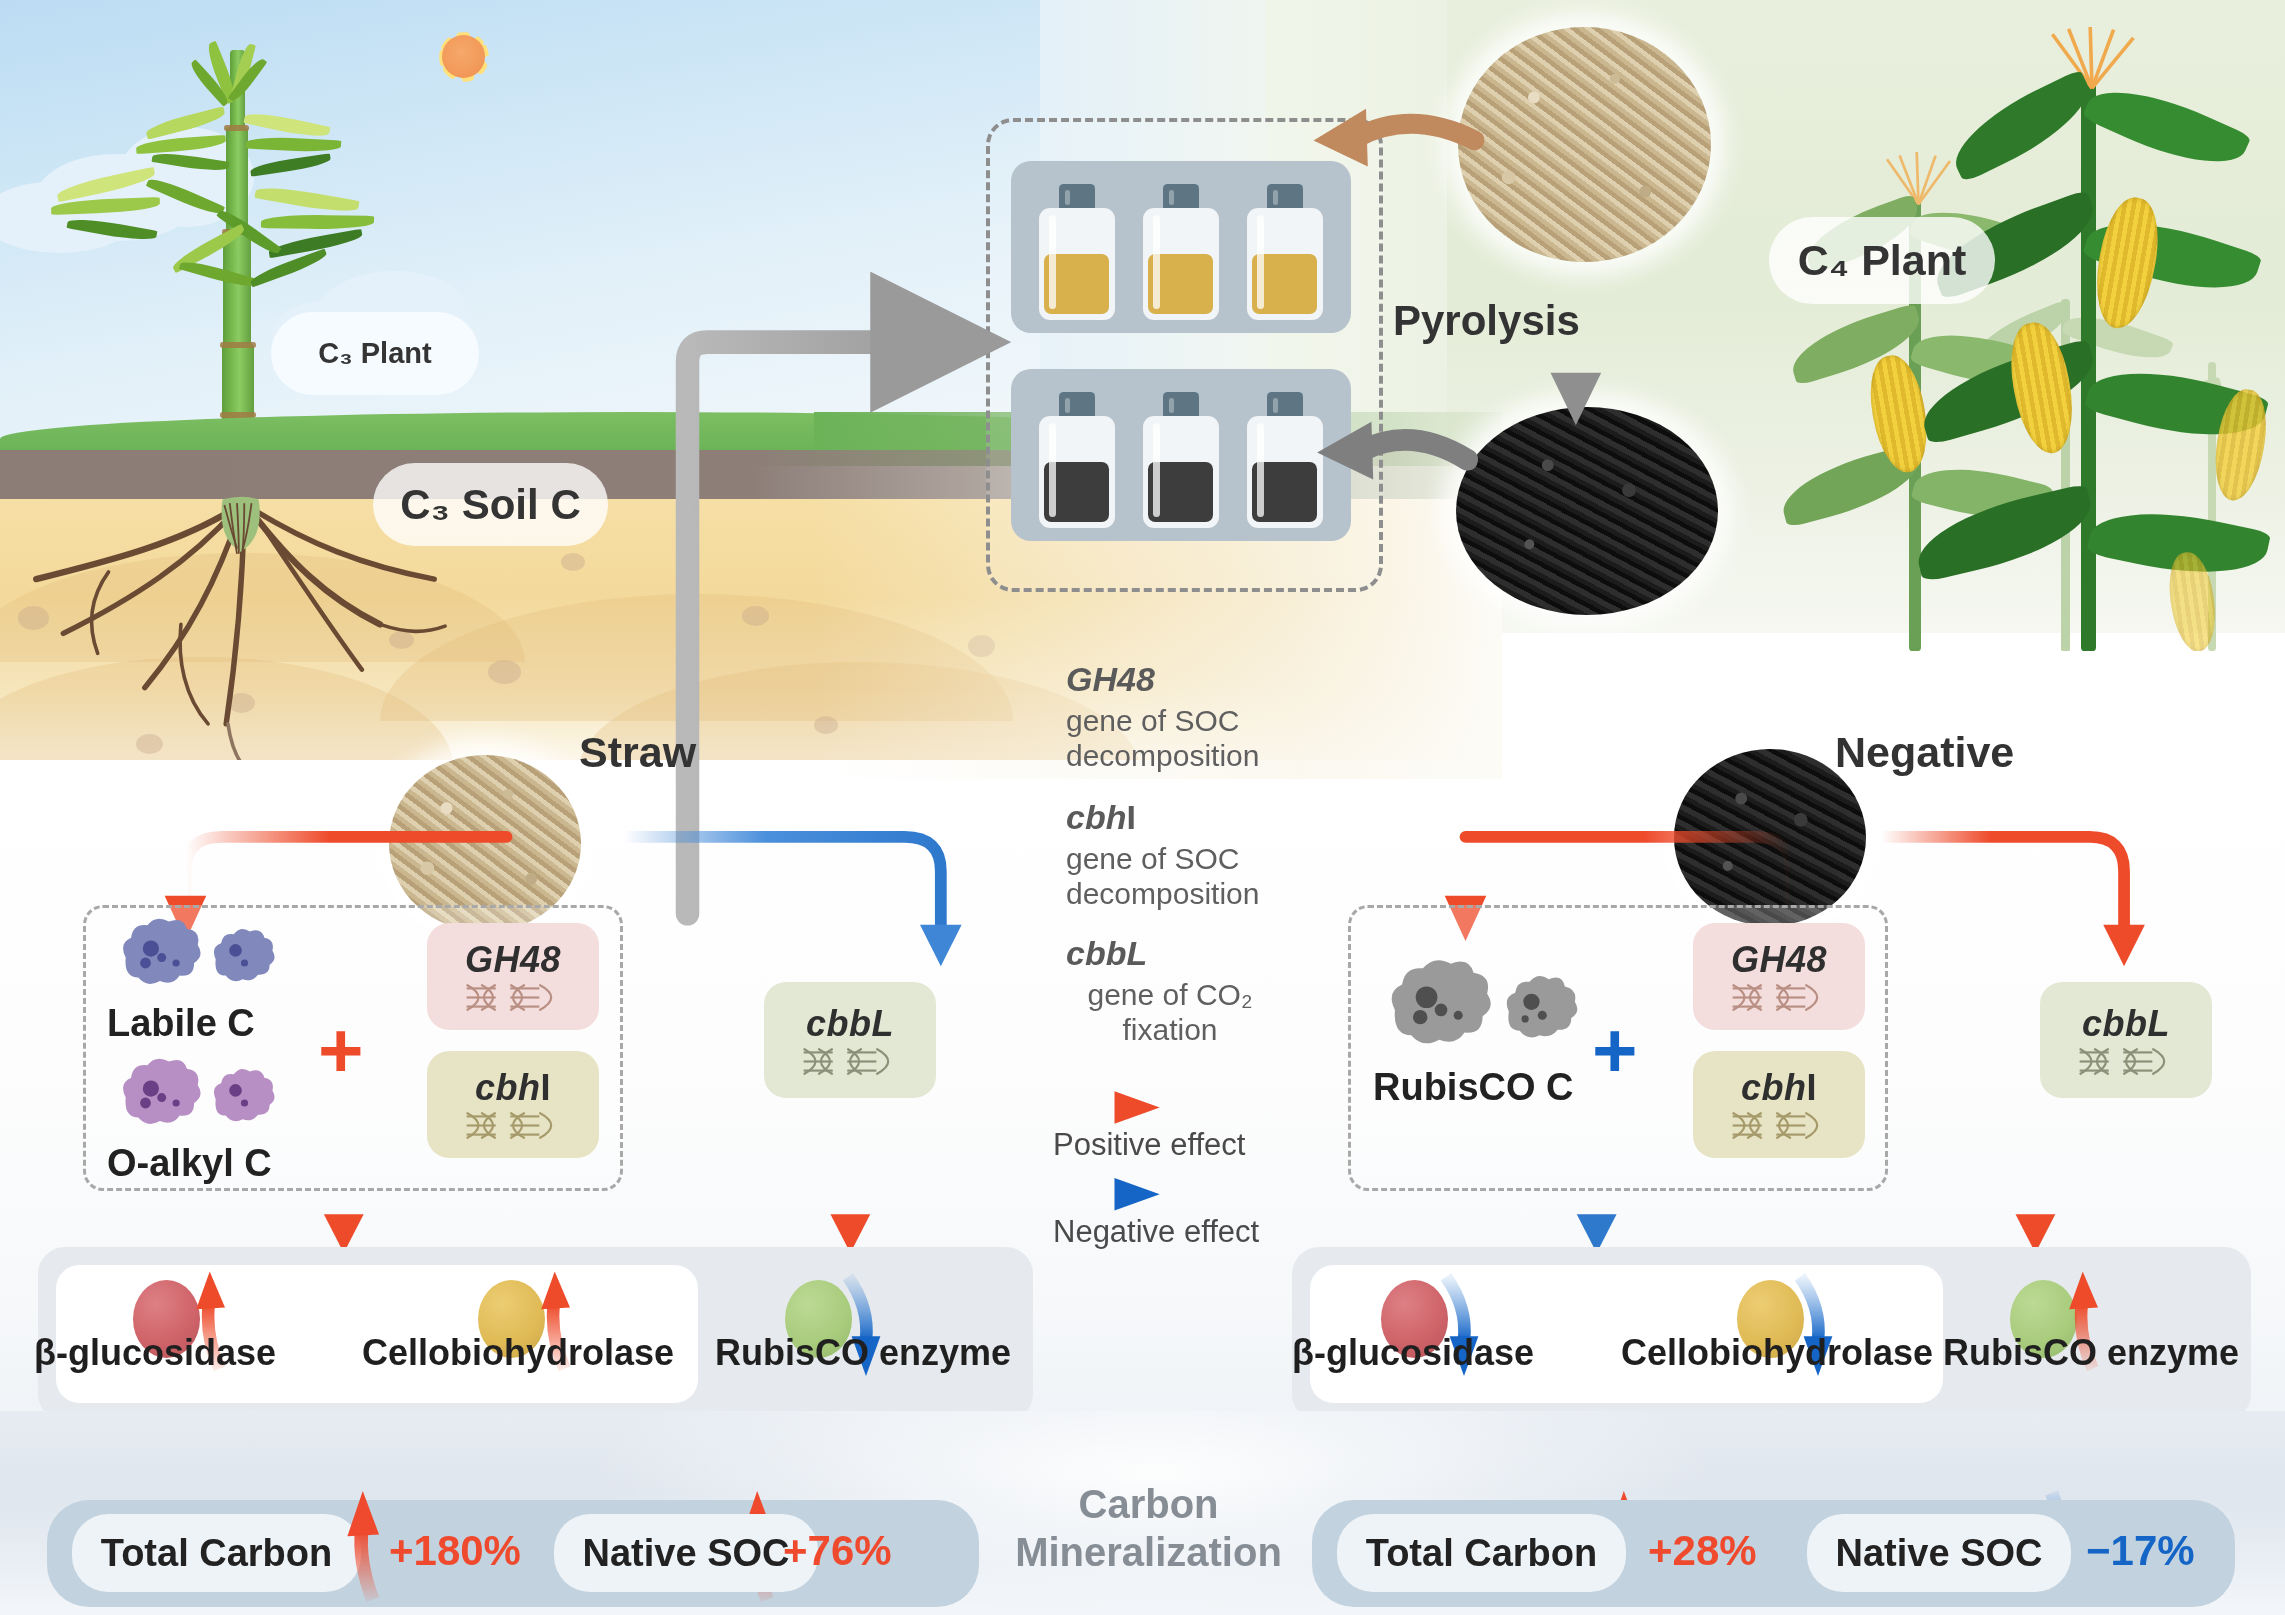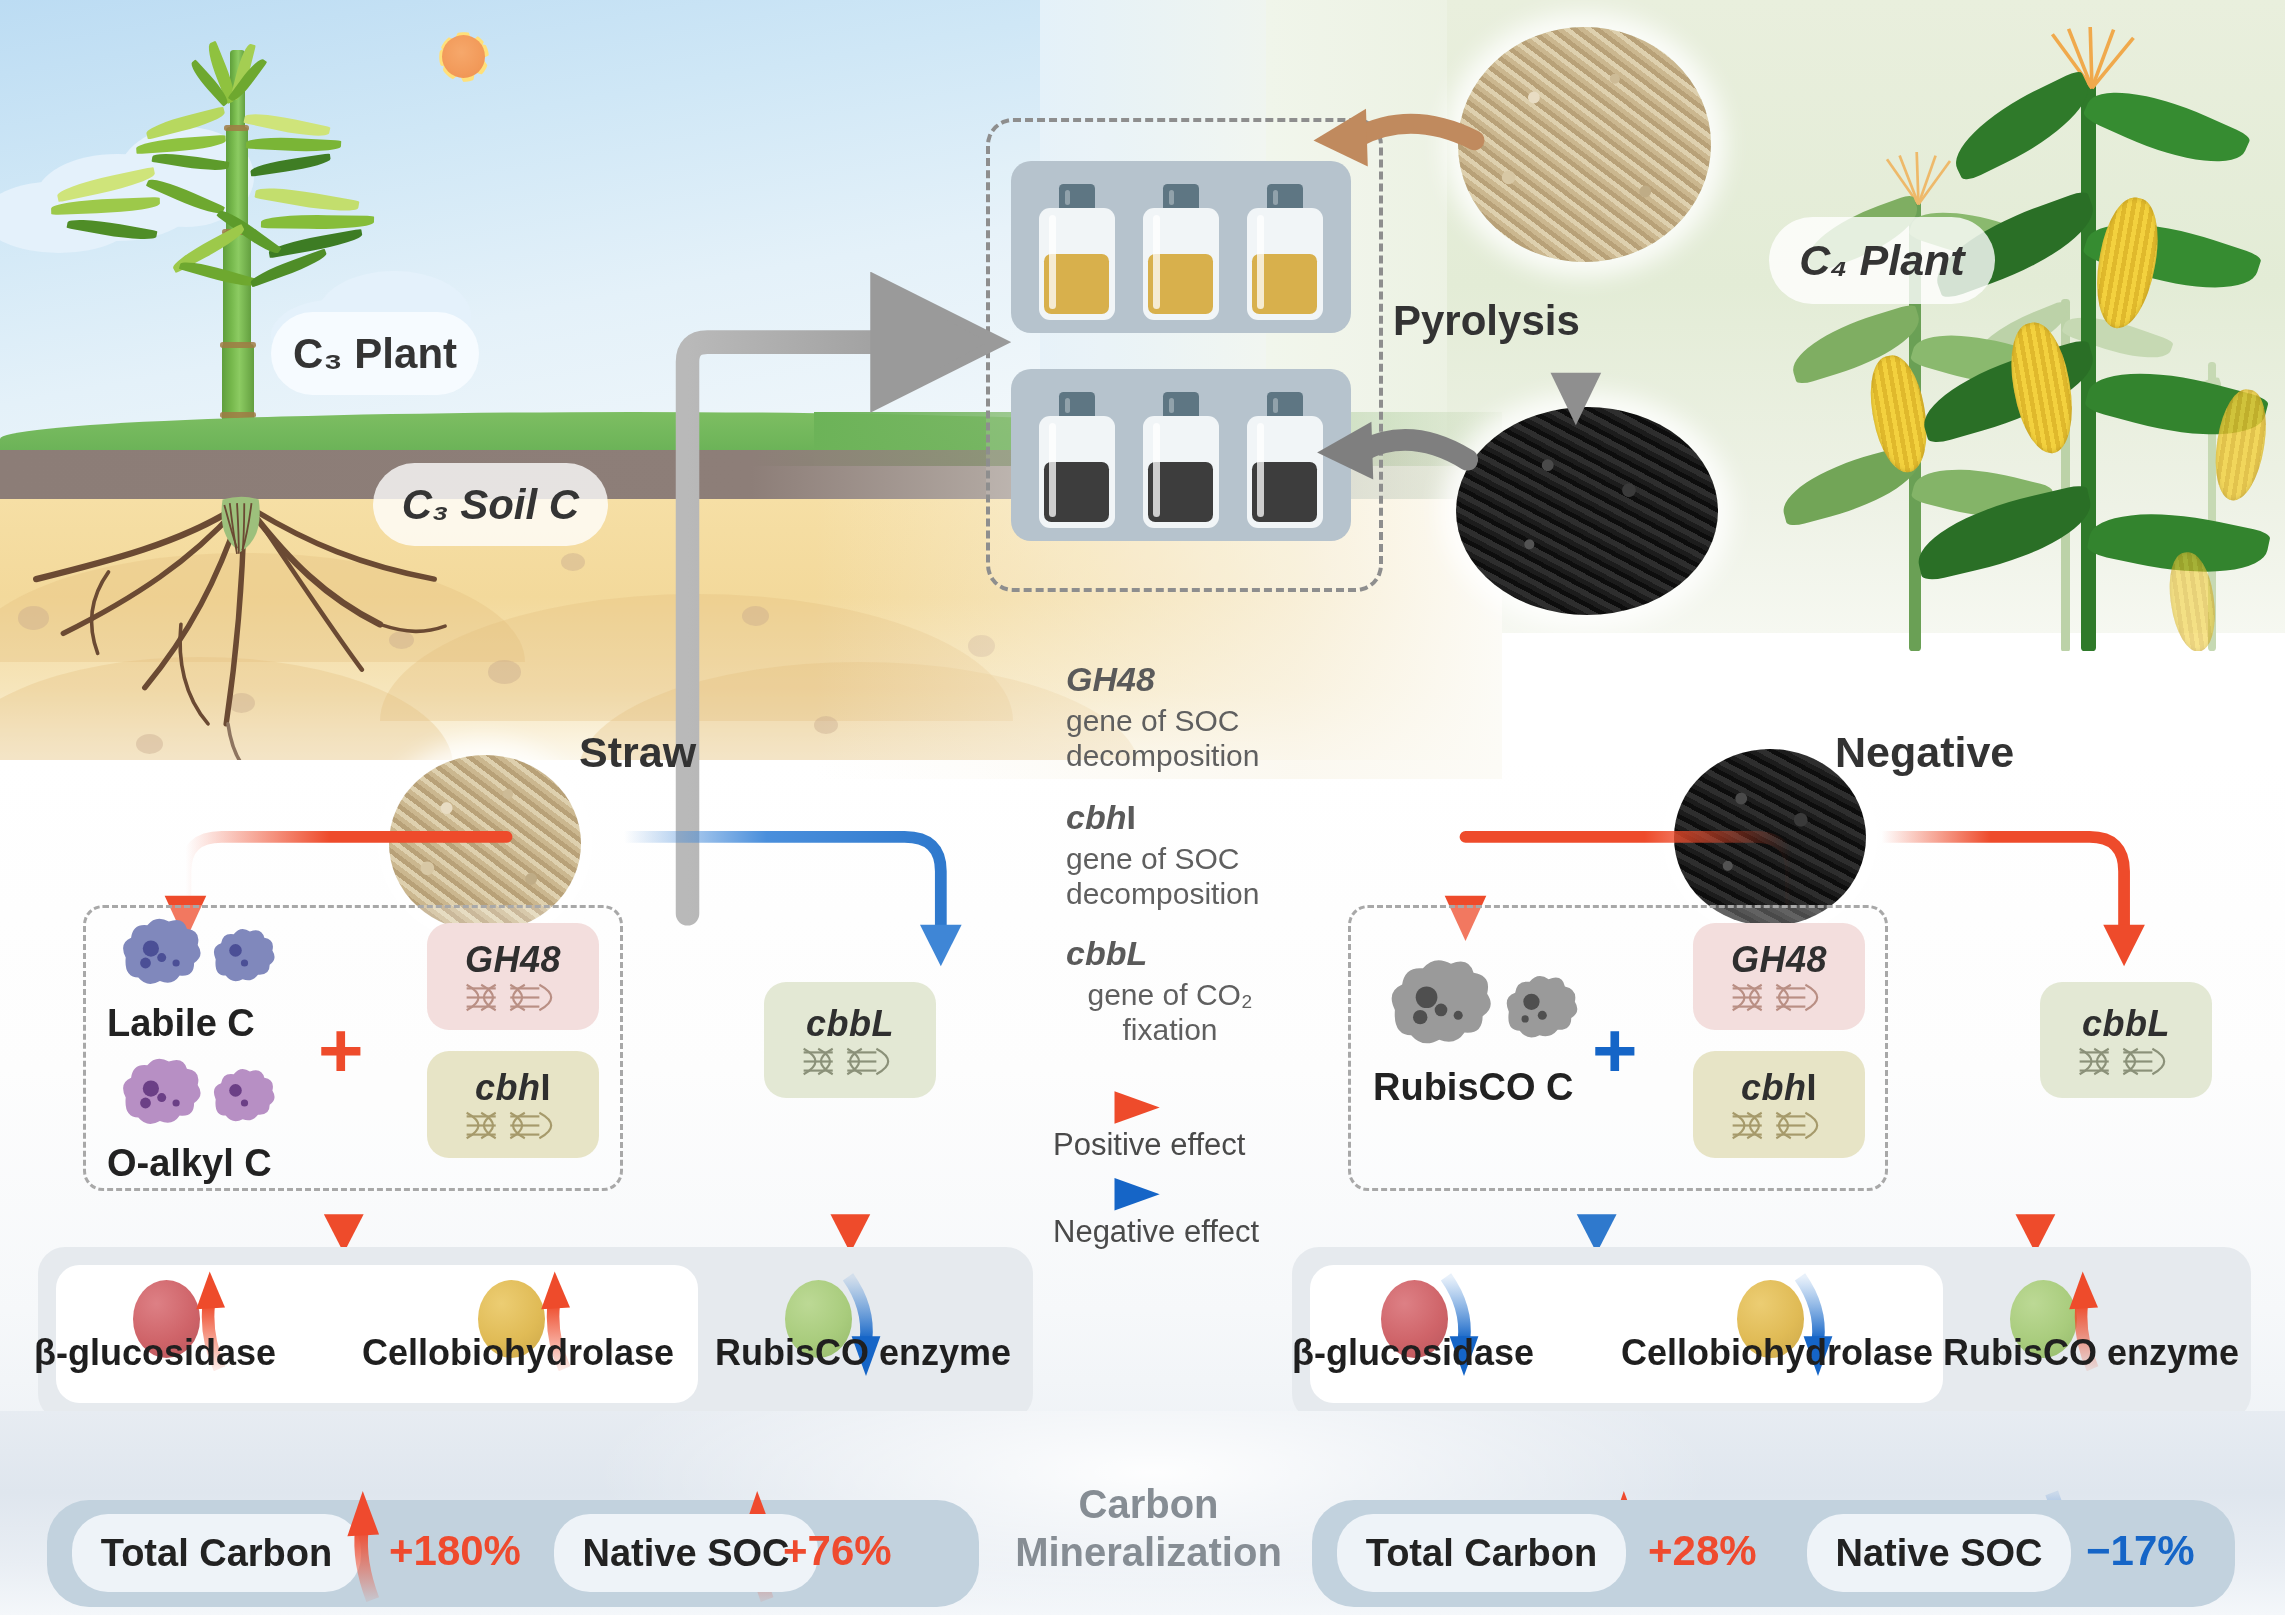--- a/index.html
+++ b/index.html
@@ -59,21 +59,21 @@
   .cornstem{position:absolute;background:#3f8a34;border-radius:3.6px;}
   .cob{position:absolute;border-radius:46% 46% 50% 50%;
     background:repeating-linear-gradient(90deg,#f3d13e 0px,#f3d13e 4.5px,#e0b92c 4.5px,#e0b92c 9px);
     box-shadow:inset 0 0 5.4px rgba(150,120,20,.5);}
   .silk{position:absolute;}
 
   
   .pill{position:absolute;background:#f6fbff;border-radius:54px;
     display:flex;align-items:center;justify-content:center;
     color:#343434;font-weight:bold;}
-  .pill.soft{background:rgba(255,255,255,.88);font-style:italic;}
+  .pill.soft{background:rgba(255,255,255,.88);}
 
   
   #ocm-label{left:669px;top:122px;width:312px;height:113px;background:#e9eaeb;border-radius:20px;
     display:flex;align-items:center;justify-content:center;text-align:center;
     font-size:38px;font-weight:bold;color:#3a3a3a;line-height:1.18;}
 
   
   #incubator{left:986px;top:118px;width:389px;height:466px;
     border:4.5px dashed #8e8e8e;border-radius:27px;background:rgba(255,255,255,.12);}
   .tray{position:absolute;background:#b6c3cd;border-radius:20px;
@@ -297,21 +297,21 @@
     <div class="cornleaf" style="left:217px;top:362px;width:181px;height:60px;background:#2a6f26;transform:rotate(-16deg);"></div>
     <div class="cornleaf" style="left:387px;top:375px;width:177px;height:58px;background:#33842e;transform:rotate(15deg);"></div>
     <div class="cornleaf" style="left:213px;top:503px;width:181px;height:60px;background:#2a6f26;transform:rotate(-13deg);"></div>
     <div class="cornleaf" style="left:389px;top:514px;width:177px;height:58px;background:#33842e;transform:rotate(12deg);"></div>
     <div class="cob" style="left:398px;top:197px;width:56px;height:132px;transform:rotate(10deg);"></div>
     <div class="cob" style="left:313px;top:322px;width:56px;height:132px;transform:rotate(-10deg);"></div>
     <div class="cob" style="left:516px;top:389px;width:47px;height:112px;transform:rotate(9deg);opacity:.82;"></div>
     <div class="cob" style="left:470px;top:552px;width:43px;height:100px;transform:rotate(-8deg);opacity:.6;"></div>
   </div>
 
-  <div class="pill" style="left:271px;top:312px;width:208px;height:83px;font-size:42px;">
+  <div class="pill" style="left:271px;top:312px;width:208px;height:83px;font-size:29px;">
     <span>C₃ Plant</span>
   </div>
   <div class="pill soft" style="left:373px;top:463px;width:235px;height:83px;font-size:42px;background:rgba(255,255,255,.78);">
     <span>C₃ Soil C</span>
   </div>
   <div class="pill soft" style="left:1769px;top:217px;width:226px;height:87px;font-size:43px;background:rgba(255,255,255,.80);">
     <span>C₄ Plant</span>
   </div>
 
   <div class="plainlabel" style="left:1393px;top:297px;font-size:42px;">Pyrolysis</div>

